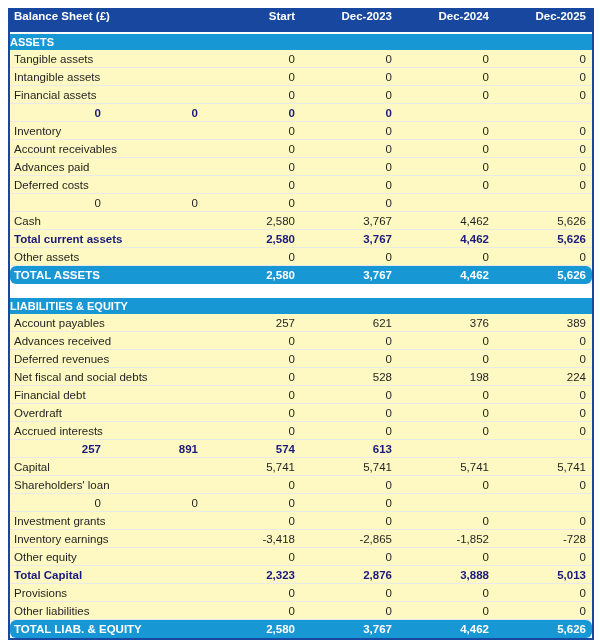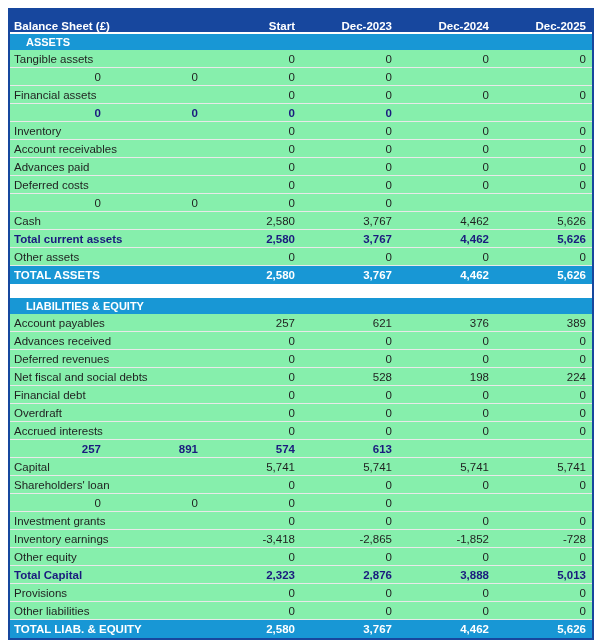--- a/index.html
+++ b/index.html
@@ -16,46 +16,46 @@
     -webkit-font-smoothing:antialiased;
   }
   .sheet{
     margin:8px;
     width:586px;
     border:2px solid var(--header-bg);
     box-sizing:border-box;
     background:#fff;
   }
   .table-header{
-    display:flex;align-items:flex-end;
+    display:flex;align-items:flex-start;
     height:22px;
     background:var(--header-bg);
     color:#fff;font-weight:bold;font-size:11.5px;
     border-bottom:2px solid #fff;
     box-sizing:content-box;
   }
   .col-label{flex:1;padding-left:4px;white-space:nowrap;overflow:hidden;}
   .col-num{width:97px;text-align:right;padding-right:6px;box-sizing:border-box;white-space:nowrap;}
   .section + .section{margin-top:14px;}
   .section-header{
     display:flex;align-items:center;
     height:16px;
     background:var(--section-bg);
     color:#fff;font-weight:bold;font-size:11px;
-    padding-left:16px;box-sizing:border-box;
+    padding-left:0;box-sizing:border-box;
   }
   .row{
     display:flex;align-items:center;
     height:18px;box-sizing:border-box;
-    background:#86efac;
+    background:#fef9c3;
     color:var(--body-text);
     font-size:11.5px;
     border-bottom:1px solid var(--row-divider);
   }
-  .row:last-child{border-bottom:none;}
+  .row:last-child{border-bottom:none;border-radius:6px;}
   .row.subtotal{font-weight:bold;color:var(--subtotal-text);}
   .row.total{
     background:var(--section-bg);
     color:#fff;font-weight:bold;
     border-bottom:none;
   }
 </style>
 </head>
 <body>
 
@@ -76,20 +76,21 @@
     <div>
   <div class="row">
     <div class="col-label">Tangible assets</div>
   <div class="col-num">0</div>
             <div class="col-num">0</div>
             <div class="col-num">0</div>
             <div class="col-num">0</div>
           </div>
 
   <div class="row">
+    <div class="col-label">Intangible assets</div>
   <div class="col-num">0</div>
             <div class="col-num">0</div>
             <div class="col-num">0</div>
             <div class="col-num">0</div>
           </div>
 
   <div class="row">
     <div class="col-label">Financial assets</div>
   <div class="col-num">0</div>
             <div class="col-num">0</div>

